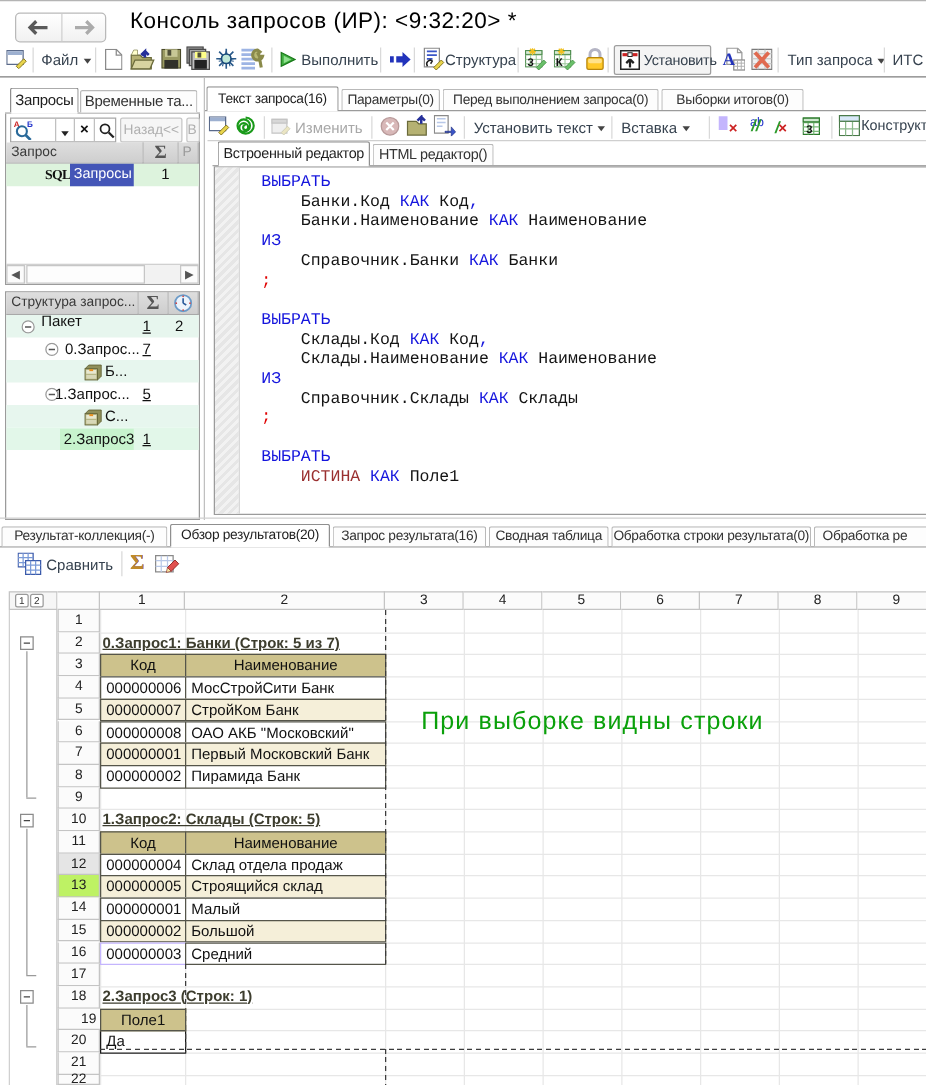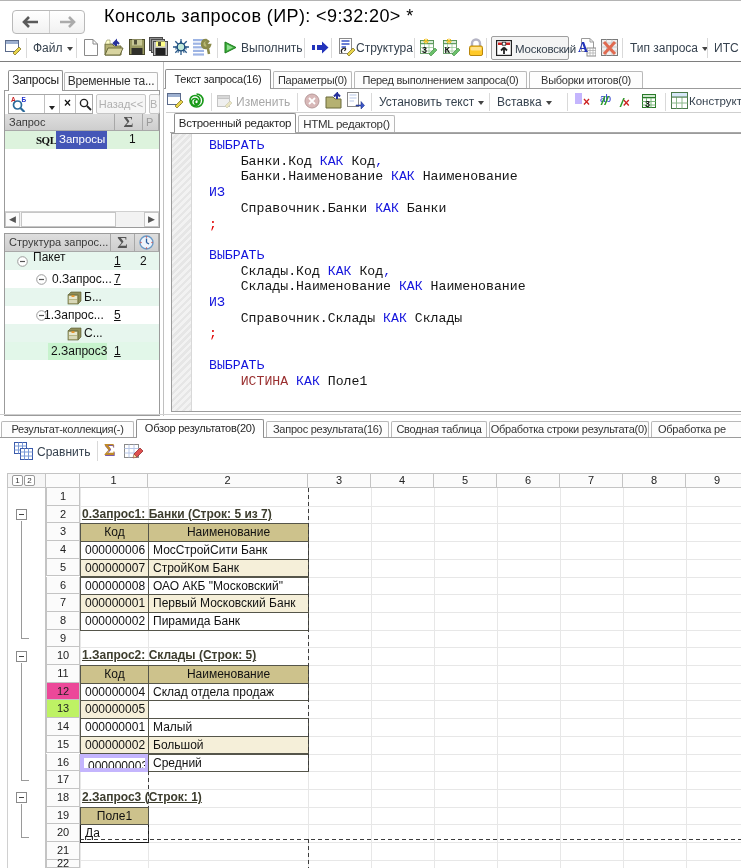--- a/index.html
+++ b/index.html
@@ -134,21 +134,21 @@
     </svg>
 <div class="sep" style="left:486px;top:38px;height:20px"></div>
 <div class="ab" style="left:491px;top:36px;width:78px;height:24px;border:1px solid #9f9f9f;border-radius:2px;background:#f4f4f4">
   <svg class="ab" style="left:4px;top:3px" width="16" height="16" viewBox="0 0 16 16">
         <rect x="0.5" y="0.5" width="15" height="15" fill="#fff" stroke="#222" stroke-width="1.4"></rect>
         <rect x="2" y="2.5" width="4" height="2.5" fill="#cc2222"></rect>
         <rect x="10" y="2.5" width="4" height="2.5" fill="#cc2222"></rect>
         <rect x="6.3" y="2.2" width="3.4" height="3" fill="none" stroke="#222" stroke-width="0.8"></rect>
         <path d="M8 14 V7.5 M8 7.5 L5 10.5 M8 7.5 L11 10.5" stroke="#222" stroke-width="1.8" fill="none"></path>
       </svg>
-  <div class="ab tb-lbl" style="left:23px;top:6px;font-size:11.5px;letter-spacing:-0.2px">Московский</div>
+  <div class="ab tb-lbl" style="left:23px;top:6px;font-size:11.5px;letter-spacing:-0.2px">Установить</div>
 </div>
 <svg class="ab" style="left:578px;top:38px" width="18" height="19" viewBox="0 0 18 19">
       <path d="M3.5 0.5 H12 L15.5 4 V13.5 H3.5 Z" fill="#fff" stroke="#9a9a9a"></path>
       <path d="M12 0.5 V4 H15.5" fill="none" stroke="#9a9a9a"></path>
       <rect x="9" y="10" width="9" height="8" fill="#fff" stroke="#8a8a8a"></rect>
       <path d="M9 12.5 H18 M9 15 H18 M12 10 V18 M15 10 V18" stroke="#b0b0b0" stroke-width="0.8"></path>
       <text x="0" y="14" font-family="Liberation Serif" font-size="14" font-weight="bold" fill="#2233bb">А</text>
     </svg>
 <svg class="ab" style="left:601px;top:38px" width="17" height="19" viewBox="0 0 17 19">
       <rect x="0.5" y="1.5" width="16" height="16" fill="#f0f0f0" stroke="#7a7a7a"></rect>
@@ -393,28 +393,28 @@
 <div class="ab" style="left:46px;top:35.7px;width:34px;height:17.7px;background:#fbfbfb;border:1px solid #c4c4c4;border-top:none;font-size:11px;color:#222;text-align:center;line-height:16px">2</div>
 <div class="ab" style="left:46px;top:53.4px;width:34px;height:17.7px;background:#fbfbfb;border:1px solid #c4c4c4;border-top:none;font-size:11px;color:#222;text-align:center;line-height:16px">3</div>
 <div class="ab" style="left:46px;top:71.1px;width:34px;height:17.7px;background:#fbfbfb;border:1px solid #c4c4c4;border-top:none;font-size:11px;color:#222;text-align:center;line-height:16px">4</div>
 <div class="ab" style="left:46px;top:88.8px;width:34px;height:17.7px;background:#fbfbfb;border:1px solid #c4c4c4;border-top:none;font-size:11px;color:#222;text-align:center;line-height:16px">5</div>
 <div class="ab" style="left:46px;top:106.5px;width:34px;height:17.7px;background:#fbfbfb;border:1px solid #c4c4c4;border-top:none;font-size:11px;color:#222;text-align:center;line-height:16px">6</div>
 <div class="ab" style="left:46px;top:124.2px;width:34px;height:17.7px;background:#fbfbfb;border:1px solid #c4c4c4;border-top:none;font-size:11px;color:#222;text-align:center;line-height:16px">7</div>
 <div class="ab" style="left:46px;top:141.9px;width:34px;height:17.7px;background:#fbfbfb;border:1px solid #c4c4c4;border-top:none;font-size:11px;color:#222;text-align:center;line-height:16px">8</div>
 <div class="ab" style="left:46px;top:159.6px;width:34px;height:17.7px;background:#fbfbfb;border:1px solid #c4c4c4;border-top:none;font-size:11px;color:#222;text-align:center;line-height:16px">9</div>
 <div class="ab" style="left:46px;top:177.3px;width:34px;height:17.7px;background:#fbfbfb;border:1px solid #c4c4c4;border-top:none;font-size:11px;color:#222;text-align:center;line-height:16px">10</div>
 <div class="ab" style="left:46px;top:195.0px;width:34px;height:17.7px;background:#fbfbfb;border:1px solid #c4c4c4;border-top:none;font-size:11px;color:#222;text-align:center;line-height:16px">11</div>
-<div class="ab" style="left:46px;top:212.7px;width:34px;height:17.7px;background:#ec4899;border:1px solid #c4c4c4;border-top:none;font-size:11px;color:#222;text-align:center;line-height:16px">12</div>
+<div class="ab" style="left:46px;top:212.7px;width:34px;height:17.7px;background:#e5e5e5;border:1px solid #c4c4c4;border-top:none;font-size:11px;color:#222;text-align:center;line-height:16px">12</div>
 <div class="ab" style="left:46px;top:230.4px;width:34px;height:17.7px;background:#bef264;border:1px solid #c4c4c4;border-top:none;font-size:11px;color:#222;text-align:center;line-height:16px">13</div>
 <div class="ab" style="left:46px;top:248.1px;width:34px;height:17.7px;background:#fbfbfb;border:1px solid #c4c4c4;border-top:none;font-size:11px;color:#222;text-align:center;line-height:16px">14</div>
 <div class="ab" style="left:46px;top:265.8px;width:34px;height:17.7px;background:#fbfbfb;border:1px solid #c4c4c4;border-top:none;font-size:11px;color:#222;text-align:center;line-height:16px">15</div>
 <div class="ab" style="left:46px;top:283.5px;width:34px;height:17.7px;background:#fbfbfb;border:1px solid #c4c4c4;border-top:none;font-size:11px;color:#222;text-align:center;line-height:16px">16</div>
 <div class="ab" style="left:46px;top:301.2px;width:34px;height:17.7px;background:#fbfbfb;border:1px solid #c4c4c4;border-top:none;font-size:11px;color:#222;text-align:center;line-height:16px">17</div>
 <div class="ab" style="left:46px;top:318.9px;width:34px;height:17.7px;background:#fbfbfb;border:1px solid #c4c4c4;border-top:none;font-size:11px;color:#222;text-align:center;line-height:16px">18</div>
-<div class="ab" style="left:46px;top:336.6px;width:34px;height:17.7px;background:#fbfbfb;border:1px solid #c4c4c4;border-top:none;font-size:11px;color:#222;text-align:center;line-height:16px">19</div>
+<div class="ab" style="left:46px;top:336.6px;width:50px;height:17.7px;background:#fbfbfb;border:1px solid #c4c4c4;border-top:none;font-size:11px;color:#222;text-align:center;line-height:16px">19</div>
 <div class="ab" style="left:46px;top:354.3px;width:34px;height:17.7px;background:#fbfbfb;border:1px solid #c4c4c4;border-top:none;font-size:11px;color:#222;text-align:center;line-height:16px">20</div>
 <div class="ab" style="left:46px;top:372.0px;width:34px;height:17.7px;background:#fbfbfb;border:1px solid #c4c4c4;border-top:none;font-size:11px;color:#222;text-align:center;line-height:16px">21</div>
 <div class="ab" style="left:46px;top:389.7px;width:34px;height:8.3px;background:#fbfbfb;border:1px solid #c4c4c4;border-top:none;font-size:11px;color:#222;text-align:center;line-height:6px">22</div>
 <div class="ab" style="left:80px;top:35.7px;width:661px;height:1px;background:#e7e7e7"></div>
 <div class="ab" style="left:80px;top:53.4px;width:661px;height:1px;background:#e7e7e7"></div>
 <div class="ab" style="left:80px;top:71.1px;width:661px;height:1px;background:#e7e7e7"></div>
 <div class="ab" style="left:80px;top:88.8px;width:661px;height:1px;background:#e7e7e7"></div>
 <div class="ab" style="left:80px;top:106.5px;width:661px;height:1px;background:#e7e7e7"></div>
 <div class="ab" style="left:80px;top:124.2px;width:661px;height:1px;background:#e7e7e7"></div>
 <div class="ab" style="left:80px;top:141.9px;width:661px;height:1px;background:#e7e7e7"></div>
@@ -453,25 +453,26 @@
 <div class="ab" style="left:80px;top:124.2px;width:69px;height:18.7px;background:#f5efd9;border:1px solid #55554a;font-size:12px;color:#111;white-space:nowrap;overflow:hidden;line-height:16.7px;padding-left:4px">000000001</div>
 <div class="ab" style="left:148px;top:124.2px;width:161px;height:18.7px;background:#f5efd9;border:1px solid #55554a;font-size:12px;color:#111;white-space:nowrap;overflow:hidden;line-height:16.7px;padding-left:4px">Первый Московский Банк</div>
 <div class="ab" style="left:80px;top:141.9px;width:69px;height:18.7px;background:#fff;border:1px solid #55554a;font-size:12px;color:#111;white-space:nowrap;overflow:hidden;line-height:16.7px;padding-left:4px">000000002</div>
 <div class="ab" style="left:148px;top:141.9px;width:161px;height:18.7px;background:#fff;border:1px solid #55554a;font-size:12px;color:#111;white-space:nowrap;overflow:hidden;line-height:16.7px;padding-left:4px">Пирамида Банк</div>
 <div class="ab" style="left:82px;top:177.3px;height:17.7px;font-size:12px;font-weight:bold;color:#3d3d2e;text-decoration:underline;white-space:nowrap;line-height:17.7px">1.Запрос2: Склады (Строк: 5)</div>
 <div class="ab" style="left:80px;top:195.0px;width:69px;height:18.7px;background:#cdc28c;border:1px solid #55554a;font-size:12px;color:#111;text-align:center;line-height:17.7px">Код</div>
 <div class="ab" style="left:148px;top:195.0px;width:161px;height:18.7px;background:#cdc28c;border:1px solid #55554a;font-size:12px;color:#111;text-align:center;line-height:17.7px">Наименование</div>
 <div class="ab" style="left:80px;top:212.7px;width:69px;height:18.7px;background:#fff;border:1px solid #55554a;font-size:12px;color:#111;white-space:nowrap;overflow:hidden;line-height:16.7px;padding-left:4px">000000004</div>
 <div class="ab" style="left:148px;top:212.7px;width:161px;height:18.7px;background:#fff;border:1px solid #55554a;font-size:12px;color:#111;white-space:nowrap;overflow:hidden;line-height:16.7px;padding-left:4px">Склад отдела продаж</div>
 <div class="ab" style="left:80px;top:230.4px;width:69px;height:18.7px;background:#f5efd9;border:1px solid #55554a;font-size:12px;color:#111;white-space:nowrap;overflow:hidden;line-height:16.7px;padding-left:4px">000000005</div>
+<div class="ab" style="left:148px;top:230.4px;width:161px;height:18.7px;background:#f5efd9;border:1px solid #55554a;font-size:12px;color:#111;white-space:nowrap;overflow:hidden;line-height:16.7px;padding-left:4px">Строящийся склад</div>
 <div class="ab" style="left:80px;top:248.1px;width:69px;height:18.7px;background:#fff;border:1px solid #55554a;font-size:12px;color:#111;white-space:nowrap;overflow:hidden;line-height:16.7px;padding-left:4px">000000001</div>
 <div class="ab" style="left:148px;top:248.1px;width:161px;height:18.7px;background:#fff;border:1px solid #55554a;font-size:12px;color:#111;white-space:nowrap;overflow:hidden;line-height:16.7px;padding-left:4px">Малый</div>
 <div class="ab" style="left:80px;top:265.8px;width:69px;height:18.7px;background:#f5efd9;border:1px solid #55554a;font-size:12px;color:#111;white-space:nowrap;overflow:hidden;line-height:16.7px;padding-left:4px">000000002</div>
 <div class="ab" style="left:148px;top:265.8px;width:161px;height:18.7px;background:#f5efd9;border:1px solid #55554a;font-size:12px;color:#111;white-space:nowrap;overflow:hidden;line-height:16.7px;padding-left:4px">Большой</div>
-<div class="ab" style="left:80px;top:283.5px;width:69px;height:18.7px;background:#fff;border:4px solid #c4b5fd;font-size:12px;color:#111;white-space:nowrap;overflow:hidden;line-height:16.7px;padding-left:4px">000000003</div>
+<div class="ab" style="left:80px;top:283.5px;width:69px;height:18.7px;background:#fff;border:1px solid #c4b5fd;font-size:12px;color:#111;white-space:nowrap;overflow:hidden;line-height:16.7px;padding-left:4px">000000003</div>
 <div class="ab" style="left:148px;top:283.5px;width:161px;height:18.7px;background:#fff;border:1px solid #55554a;font-size:12px;color:#111;white-space:nowrap;overflow:hidden;line-height:16.7px;padding-left:4px">Средний</div>
 <div class="ab" style="left:82px;top:318.9px;height:17.7px;font-size:12px;font-weight:bold;color:#3d3d2e;text-decoration:underline;white-space:nowrap;line-height:17.7px">2.Запрос3 (Строк: 1)</div>
 <div class="ab" style="left:80px;top:336.6px;width:69px;height:18.7px;z-index:5;background:#cdc28c;border:1px solid #55554a;font-size:12px;color:#111;text-align:center;line-height:17.7px">Поле1</div>
 <div class="ab" style="left:80px;top:354.3px;width:69px;height:18.7px;background:#fff;border:1px solid #1a1a1a;font-size:12px;color:#111;line-height:16.7px;padding-left:4px">Да</div>
 <div class="ab" style="left:16px;top:39.2px;width:11px;height:11px;border:1px solid #8a8a8a;background:#fff">
         <div style="position:absolute;left:2px;top:4px;width:5px;height:1px;background:#444"></div>
       </div>
 <div class="ab" style="left:21px;top:51.2px;width:1px;height:117.2px;background:#9a9a9a"></div>
 <div class="ab" style="left:21px;top:168.4px;width:8px;height:1px;background:#9a9a9a"></div>
 <div class="ab" style="left:16px;top:180.8px;width:11px;height:11px;border:1px solid #8a8a8a;background:#fff">
@@ -481,13 +482,14 @@
 <div class="ab" style="left:21px;top:310.1px;width:8px;height:1px;background:#9a9a9a"></div>
 <div class="ab" style="left:16px;top:322.4px;width:11px;height:11px;border:1px solid #8a8a8a;background:#fff">
         <div style="position:absolute;left:2px;top:4px;width:5px;height:1px;background:#444"></div>
       </div>
 <div class="ab" style="left:21px;top:334.4px;width:1px;height:32.6px;background:#9a9a9a"></div>
 <div class="ab" style="left:21px;top:367.0px;width:8px;height:1px;background:#9a9a9a"></div>
 <div class="ab" style="left:308px;top:18px;width:1px;height:283.2px;background:repeating-linear-gradient(to bottom,#3c3c3c 0 4px,transparent 4px 7px)"></div>
 <div class="ab" style="left:148px;top:301.2px;width:1px;height:70.8px;z-index:4;background:repeating-linear-gradient(to bottom,#3c3c3c 0 4px,transparent 4px 7px)"></div>
 <div class="ab" style="left:80px;top:368.5px;width:661px;height:1px;z-index:4;background:repeating-linear-gradient(to right,#3c3c3c 0 4px,transparent 4px 7px)"></div>
 <div class="ab" style="left:308px;top:368.5px;width:1px;height:29.5px;background:repeating-linear-gradient(to bottom,#3c3c3c 0 4px,transparent 4px 7px)"></div>
+<div class="ab" style="left:337px;top:96px;font-size:20px;color:#0aa00a;white-space:nowrap;letter-spacing:0.9px">При выборке видны строки</div>
 </div>
 </div>
 </body></html>

